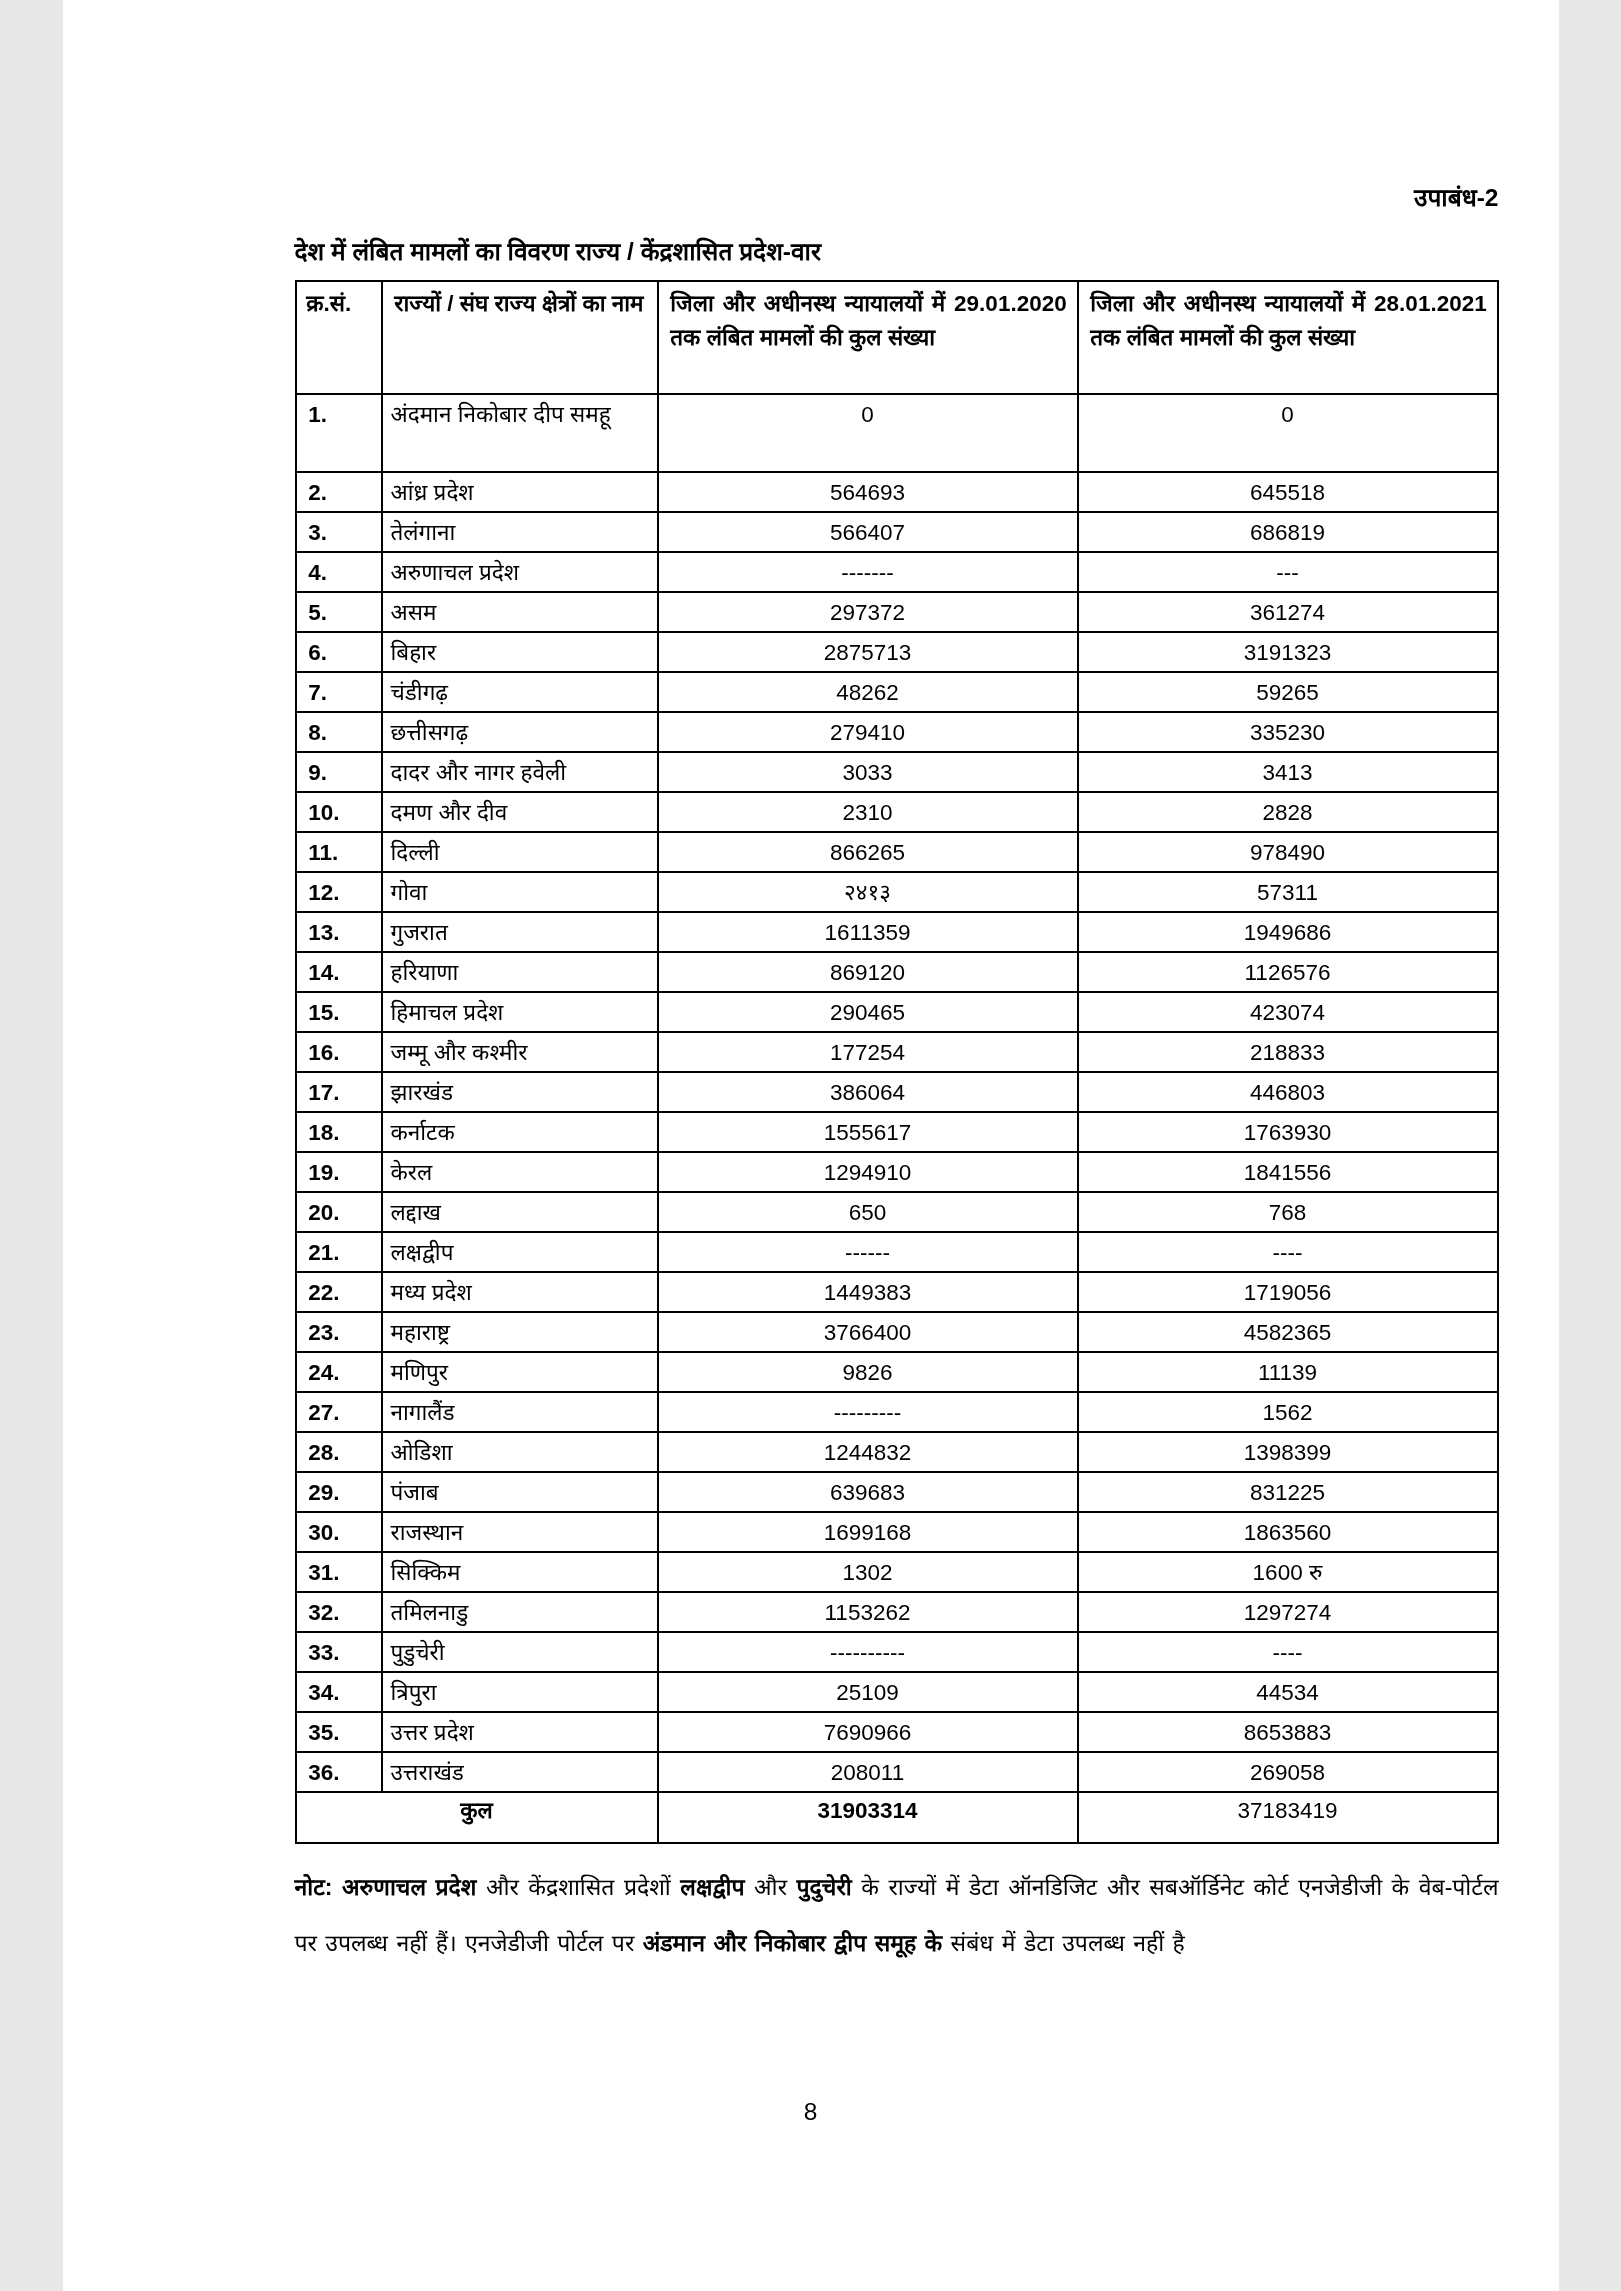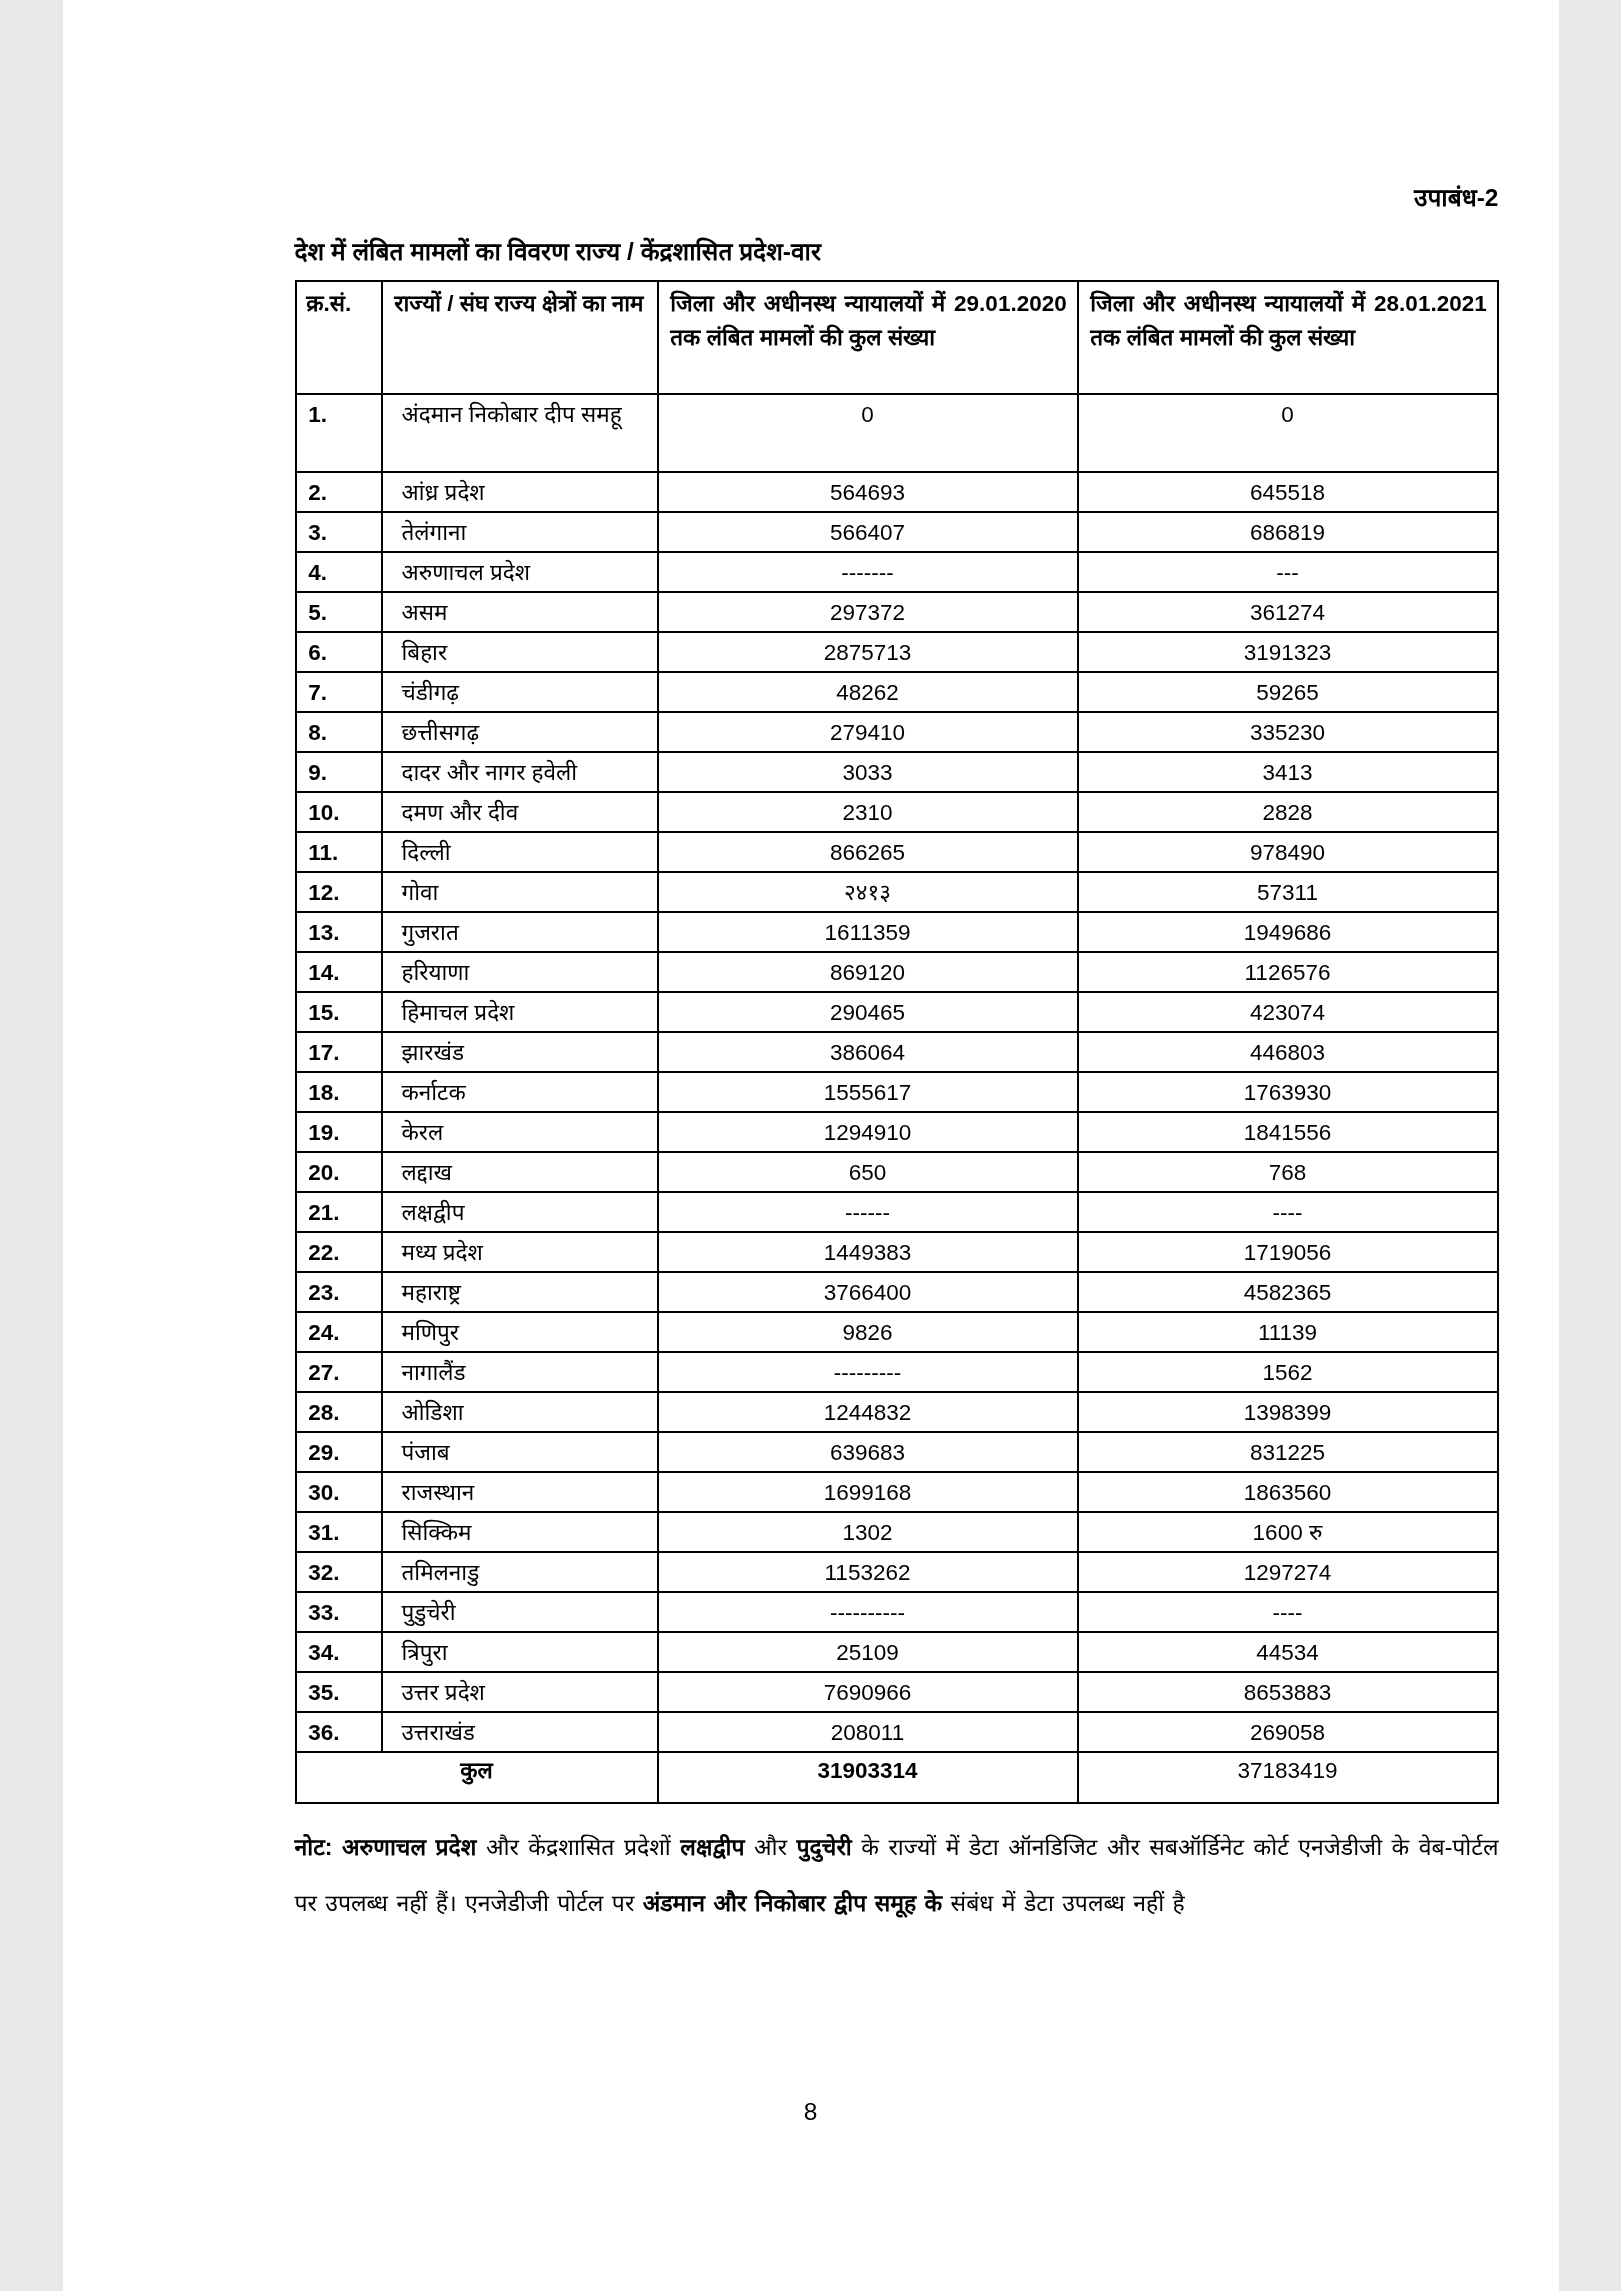--- a/index.html
+++ b/index.html
@@ -62,21 +62,21 @@
   tbody tr.tall-row { height: 78px; }
   tbody td {
     font-size: 22.5px;
     line-height: 35px;
     padding-top: 2px;
   }
   td.c-sno {
     font-weight: bold;
     padding-left: 11.8px;
   }
-  td.c-name { padding-left: 19px; }
+  td.c-name { padding-left: 8px; }
   td.c-num  { text-align: center; }
   tfoot tr { height: 51px; }
   tfoot td {
     font-size: 22.5px;
     line-height: 35px;
     padding-top: 0;
   }
   td.total-label {
     font-weight: bold;
     text-align: center;
@@ -209,20 +209,26 @@
     <td class="c-num">869120</td>
     <td class="c-num">1126576</td>
   </tr>
           <tr>
     <td class="c-sno">15.</td>
     <td class="c-name">हिमाचल प्रदेश</td>
     <td class="c-num">290465</td>
     <td class="c-num">423074</td>
   </tr>
           <tr>
+    <td class="c-sno">16.</td>
+    <td class="c-name">जम्मू और कश्मीर</td>
+    <td class="c-num">177254</td>
+    <td class="c-num">218833</td>
+  </tr>
+          <tr>
     <td class="c-sno">17.</td>
     <td class="c-name">झारखंड</td>
     <td class="c-num">386064</td>
     <td class="c-num">446803</td>
   </tr>
           <tr>
     <td class="c-sno">18.</td>
     <td class="c-name">कर्नाटक</td>
     <td class="c-num">1555617</td>
     <td class="c-num">1763930</td>

